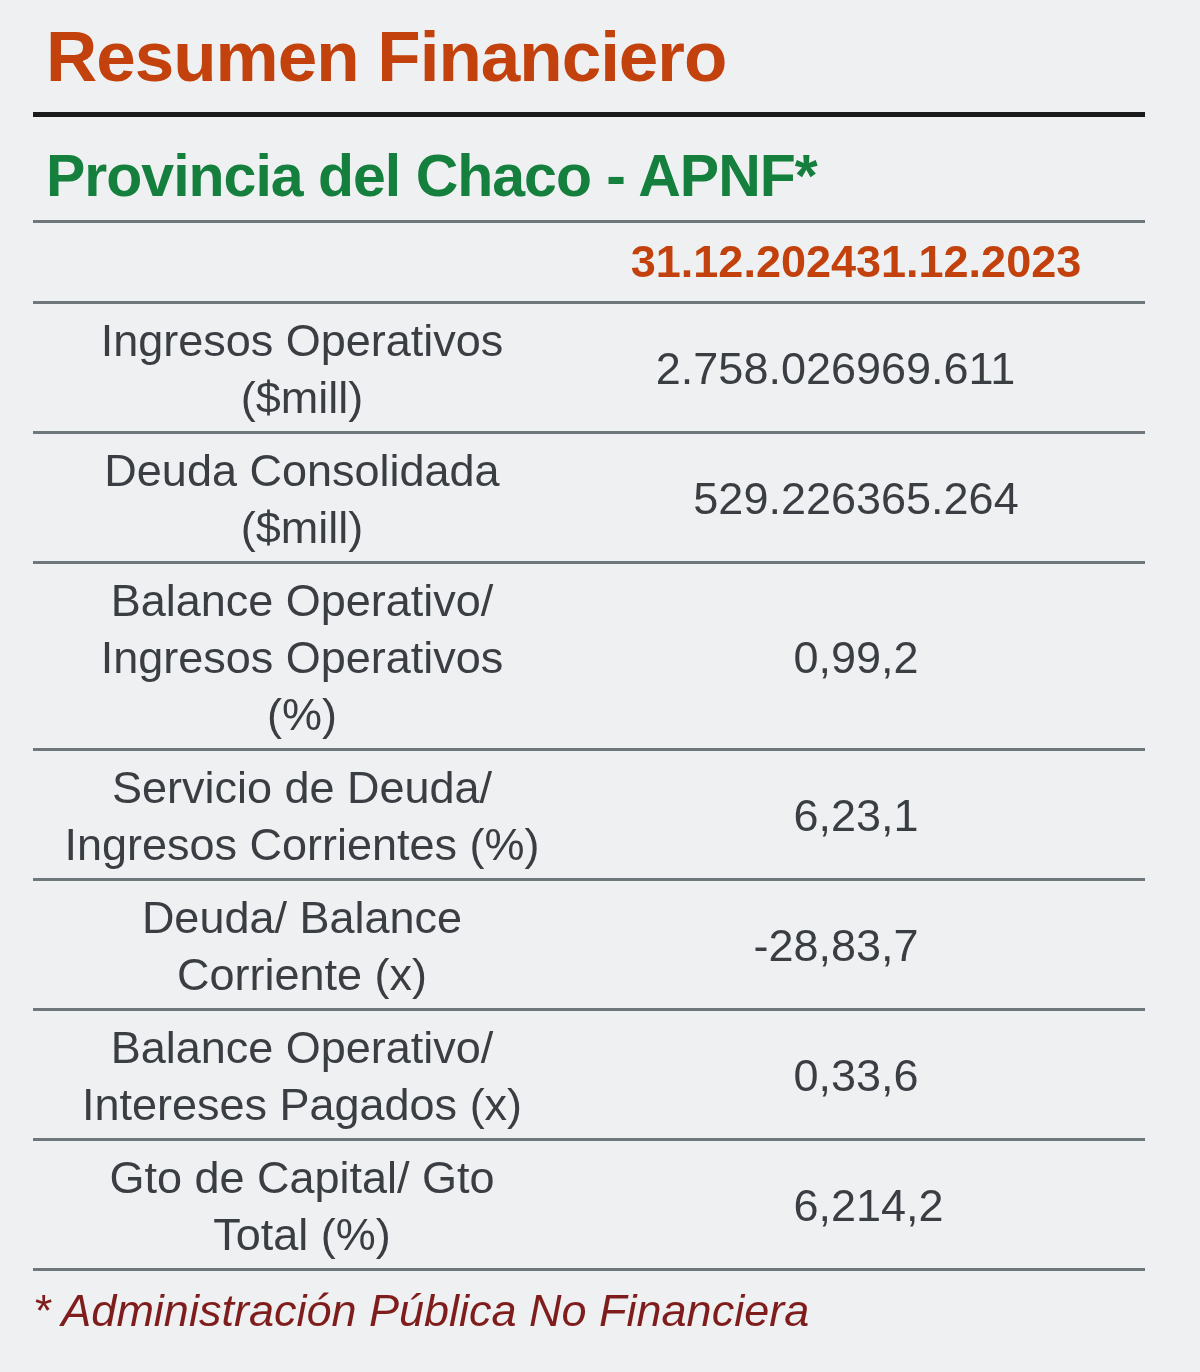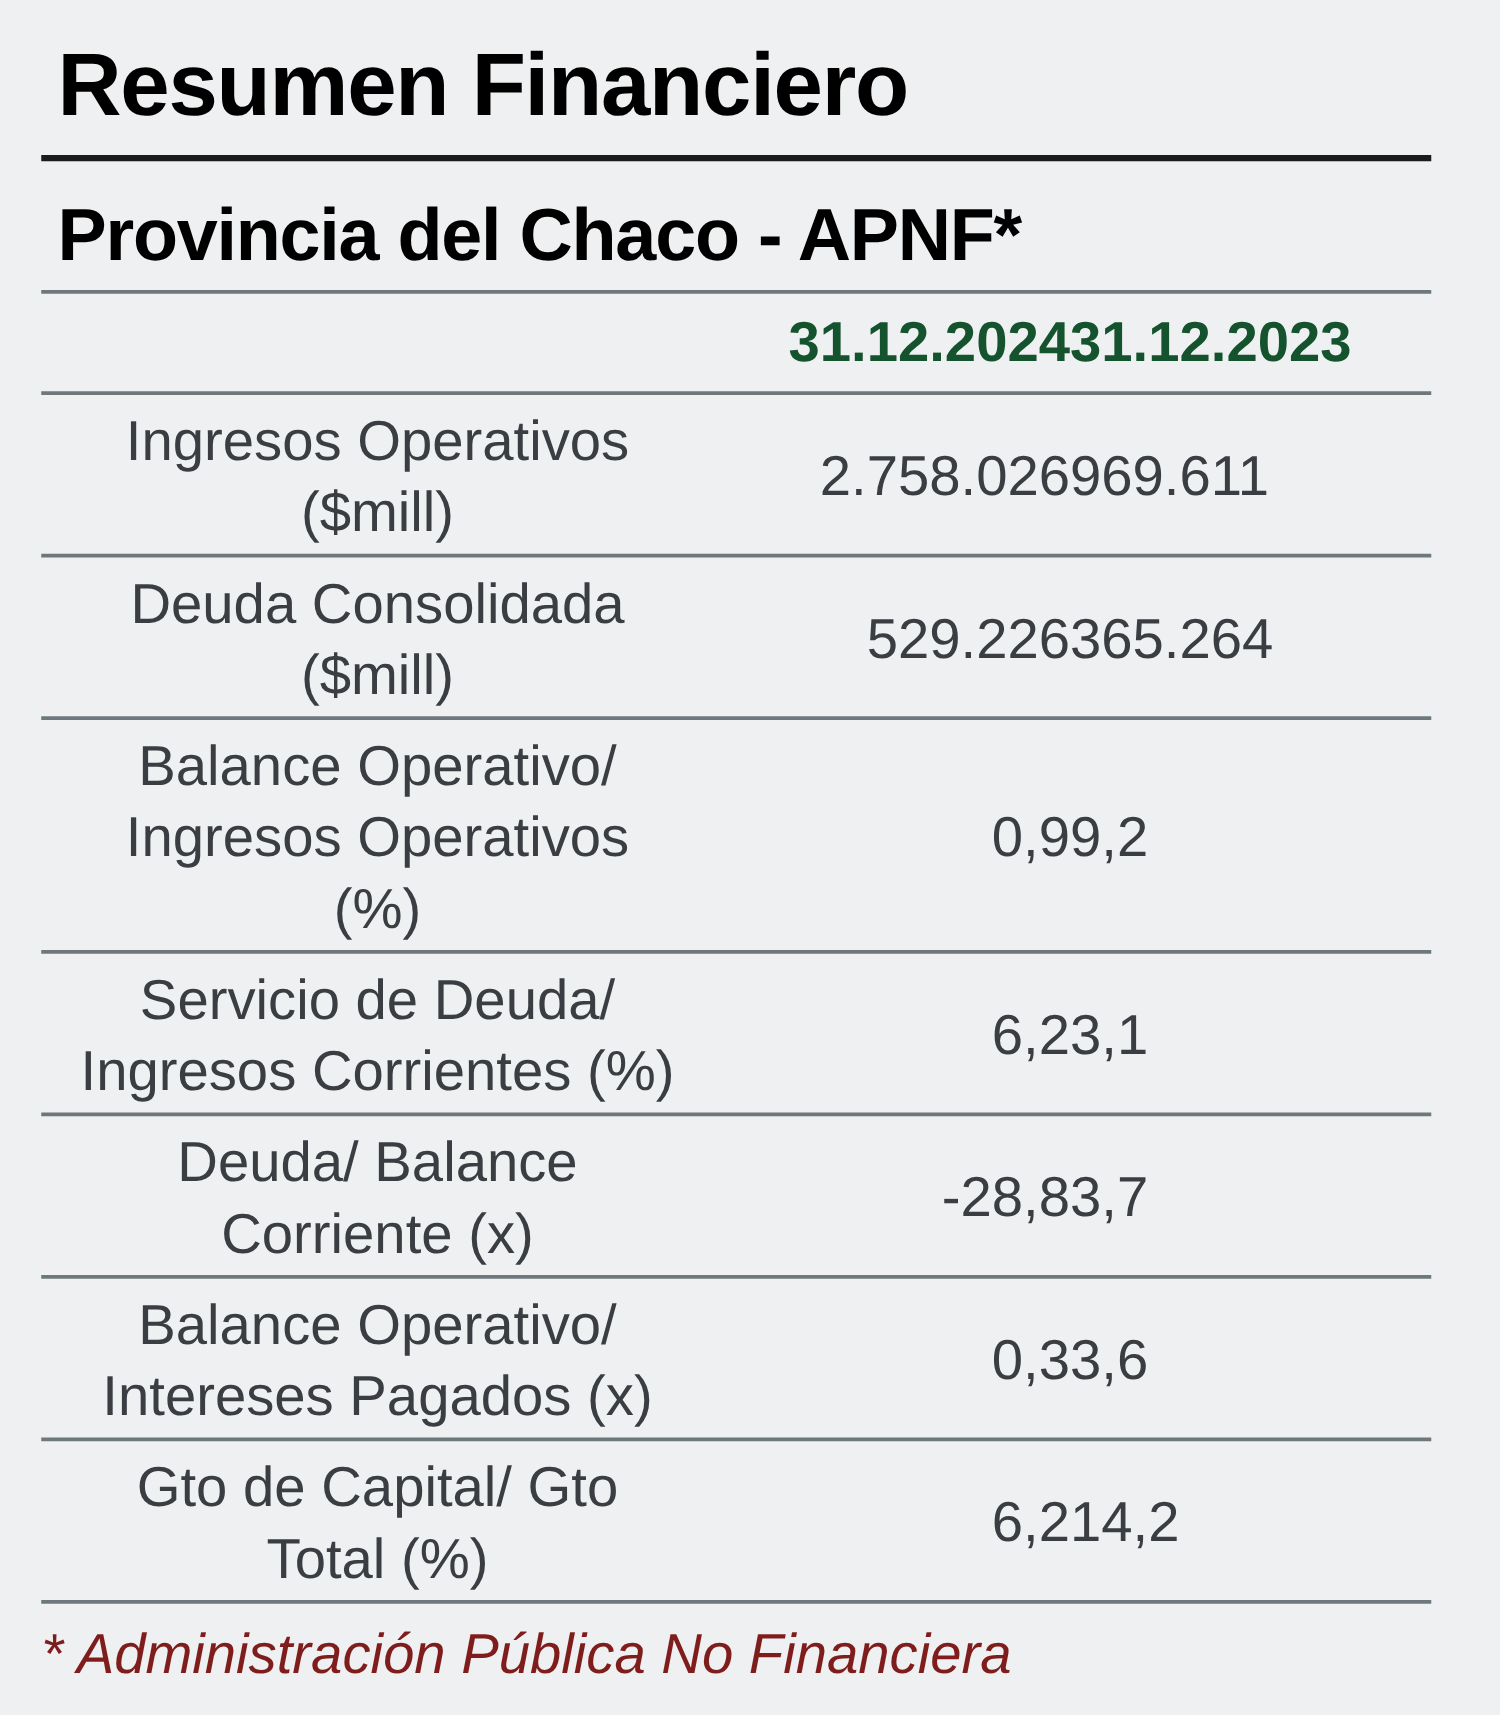--- a/index.html
+++ b/index.html
@@ -11,56 +11,56 @@
     color: #3a3e43;
     overflow: hidden;
   }
   .sheet {
     margin-left: 33px;
     width: 1112px;
   }
   .indent { padding-left: 13px; }
 
   .title {
-    margin-top: 28px;
+    margin-top: 16px;
     font-size: 71px;
     line-height: 82px;
     font-weight: 700;
     letter-spacing: -1px;
-    color: #000000;
+    color: #c2410c;
   }
   .rule-black {
     margin-top: 14px;
     height: 5px;
     background: #1b1b1b;
   }
   .subtitle {
     margin-top: 26px;
     font-size: 59px;
     line-height: 66px;
     font-weight: 700;
     letter-spacing: -1px;
-    color: #000000;
+    color: #15803d;
   }
   .rule-gray {
     height: 3px;
     background: #6e787c;
   }
   .rule-sub { margin-top: 11px; }
 
   .trow {
     display: flex;
     align-items: center;
     border-bottom: 3px solid #6e787c;
   }
   .thead {
     height: 81px;
     font-weight: 700;
     font-size: 45px;
-    color: #14532d;
+    color: #c2410c;
   }
   .tbody-row {
     padding-top: 8px;
     padding-bottom: 5px;
     font-size: 45px;
   }
   .c-label {
     width: 525px;
     padding-left: 13px;
     line-height: 57px;

